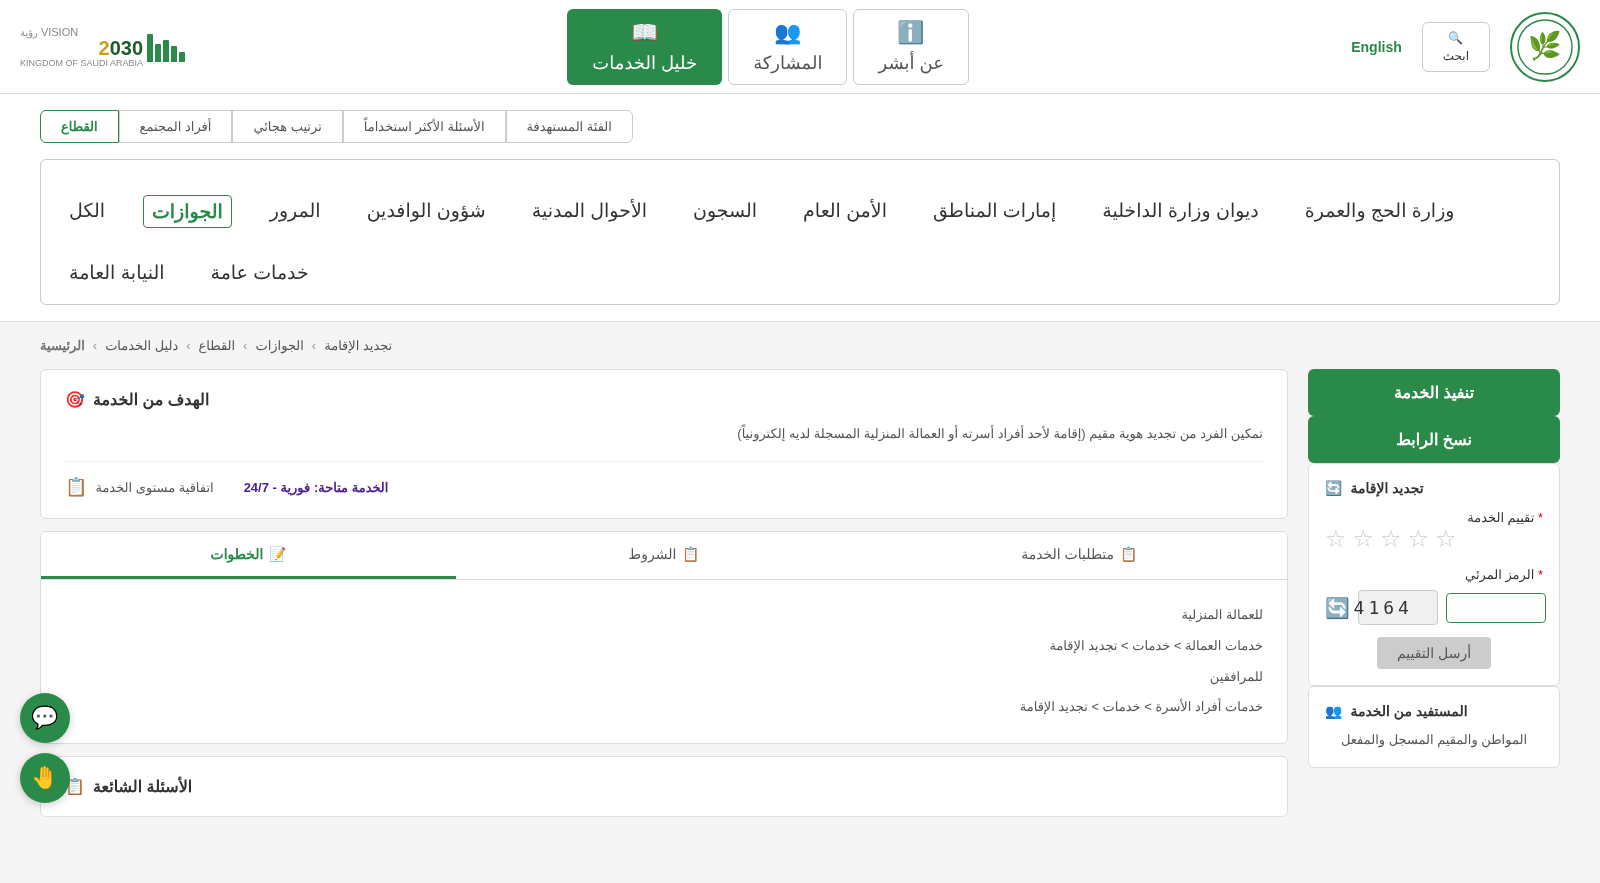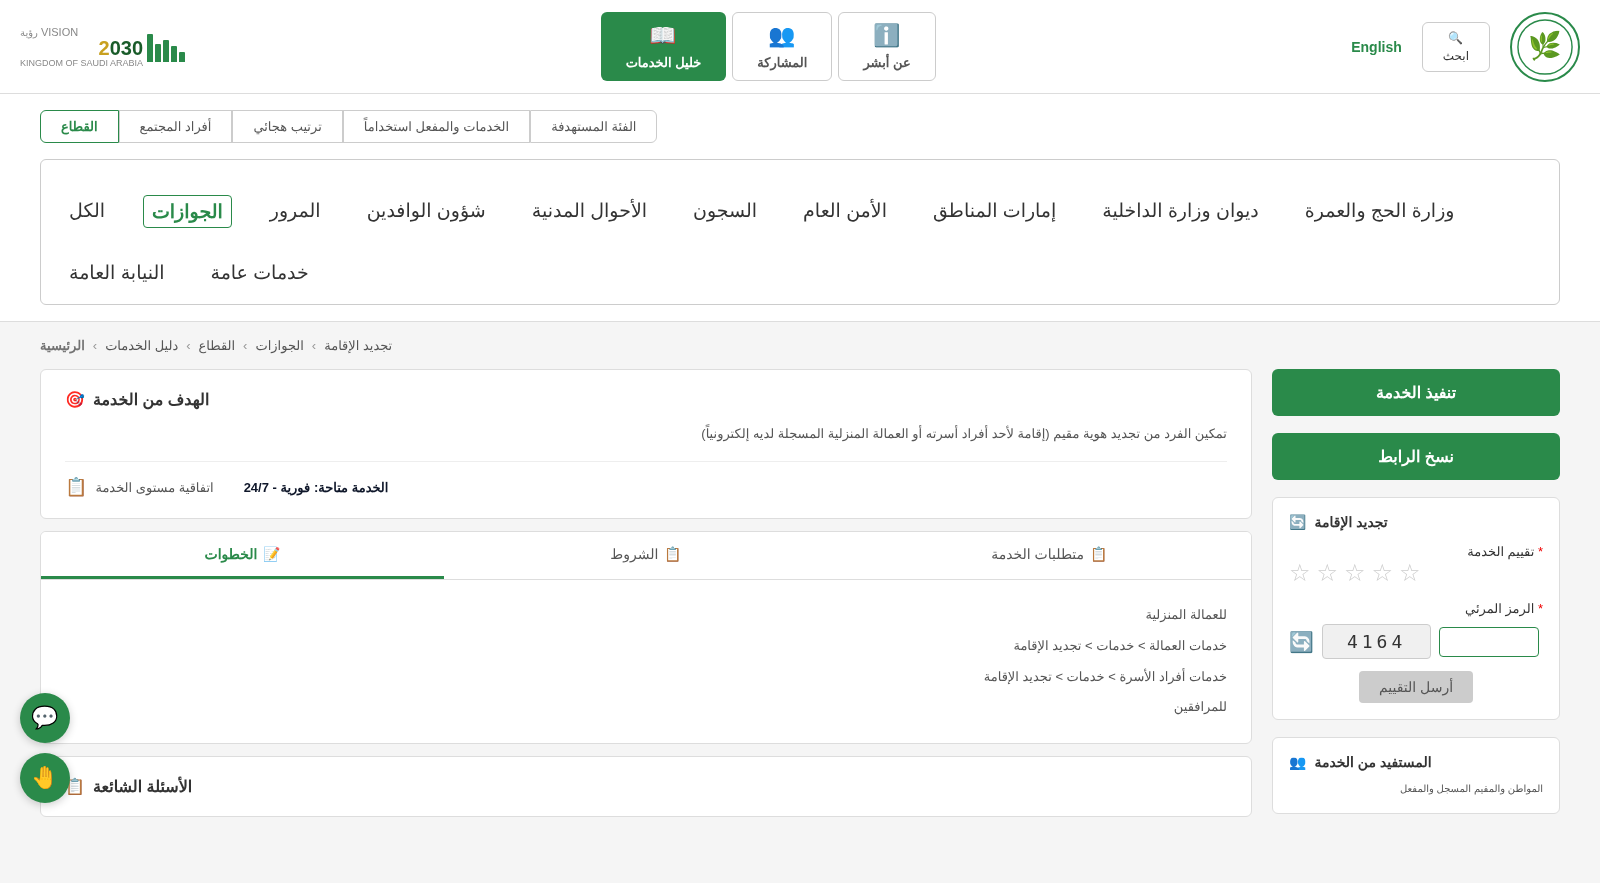--- a/index.html
+++ b/index.html
@@ -78,21 +78,21 @@
     }
     .nav-item.active {
       background: #2a8a4a;
       color: #fff;
     }
     .nav-item:not(.active) {
       border-color: #ccc;
       color: #555;
     }
     .nav-item .nav-icon { font-size: 22px; }
-    .nav-item .nav-label { font-size: 13px; font-weight: bold; }
+    .nav-item .nav-label { font-size: 18px; }
     .nav-item.active .nav-label { color: #fff; }
     .header-right {
       display: flex;
       align-items: center;
     }
     .vision-logo {
       display: flex;
       flex-direction: column;
       align-items: center;
       font-size: 11px;
@@ -184,25 +184,25 @@
 
     
     .main-content {
       display: flex;
       gap: 20px;
       padding: 0 40px 40px;
     }
 
     
     .sidebar {
-      width: 288px;
+      width: 252px;
       flex-shrink: 0;
       display: flex;
       flex-direction: column;
-      gap: 17px;
+      gap: 0;
     }
     .btn-execute {
       background: #2a8a4a;
       color: #fff;
       border: none;
       border-radius: 6px;
       padding: 14px 20px;
       font-size: 16px;
       font-weight: 700;
       cursor: pointer;
@@ -309,23 +309,23 @@
       font-size: 14px;
       font-weight: 600;
       color: #333;
       display: flex;
       align-items: center;
       justify-content: flex-end;
       gap: 8px;
       margin-bottom: 10px;
     }
     .beneficiary-text {
-      font-size: 10px;
-      color: #555;
-      text-align: right;
+      font-size: 13px;
+      color: #555;
+      text-align: center;
       line-height: 1.7;
     }
 
     
     .main-panel {
       flex: 1;
       display: flex;
       flex-direction: column;
       gap: 12px;
     }
@@ -359,21 +359,21 @@
       gap: 30px;
       border-top: 1px solid #eee;
       padding-top: 14px;
     }
     .sla-item {
       display: flex;
       align-items: center;
       gap: 8px;
     }
     .sla-label { font-size: 13px; color: #555; }
-    .sla-value { font-size: 13px; color: #0f172a; font-weight: 600; }
+    .sla-value { font-size: 13px; color: #4c1d95; font-weight: 600; }
     .sla-icon { color: #2a8a4a; font-size: 18px; }
 
     
     .content-tabs {
       background: #fff;
       border: 1px solid #ddd;
       border-radius: 6px;
       overflow: hidden;
     }
     .tabs-header {
@@ -506,21 +506,21 @@
           <div style="font-size:9px;color:#888;text-align:center;">KINGDOM OF SAUDI ARABIA</div>
         </div>
       </div>
     </div>
   </div>
 </header>
 
 <div class="nav-tabs-section">
   <div class="sector-tabs">
     <div class="sector-tab">الفئة المستهدفة</div>
-    <div class="sector-tab">الخدمات والمفعل استخداماً</div>
+    <div class="sector-tab">الأسئلة الأكثر استخداماً</div>
     <div class="sector-tab">ترتيب هجائي</div>
     <div class="sector-tab">أفراد المجتمع</div>
     <div class="sector-tab active">القطاع</div>
   </div>
   <div class="sub-tabs">
 
     <span class="sub-tab">وزارة الحج والعمرة</span>
     <span class="sub-tab">ديوان وزارة الداخلية</span>
     <span class="sub-tab">إمارات المناطق</span>
     <span class="sub-tab">الأمن العام</span>
@@ -631,22 +631,22 @@
         </button>
         <button class="tab-btn active">
           <span>📝</span>
           <span>الخطوات</span>
         </button>
       </div>
       <div class="tab-content">
         <ul class="tab-list">
           <li>للعمالة المنزلية</li>
           <li>خدمات العمالة &gt; خدمات &gt; تجديد الإقامة</li>
+          <li>للمرافقين</li>
           <li>خدمات أفراد الأسرة &gt; خدمات &gt; تجديد الإقامة</li>
-          <li>للمرافقين</li>
         </ul>
       </div>
     </div>
 
     <div class="faq-card">
       <div class="faq-title">
         <span>الأسئلة الشائعة</span>
         <span>📋</span>
       </div>
     </div>

